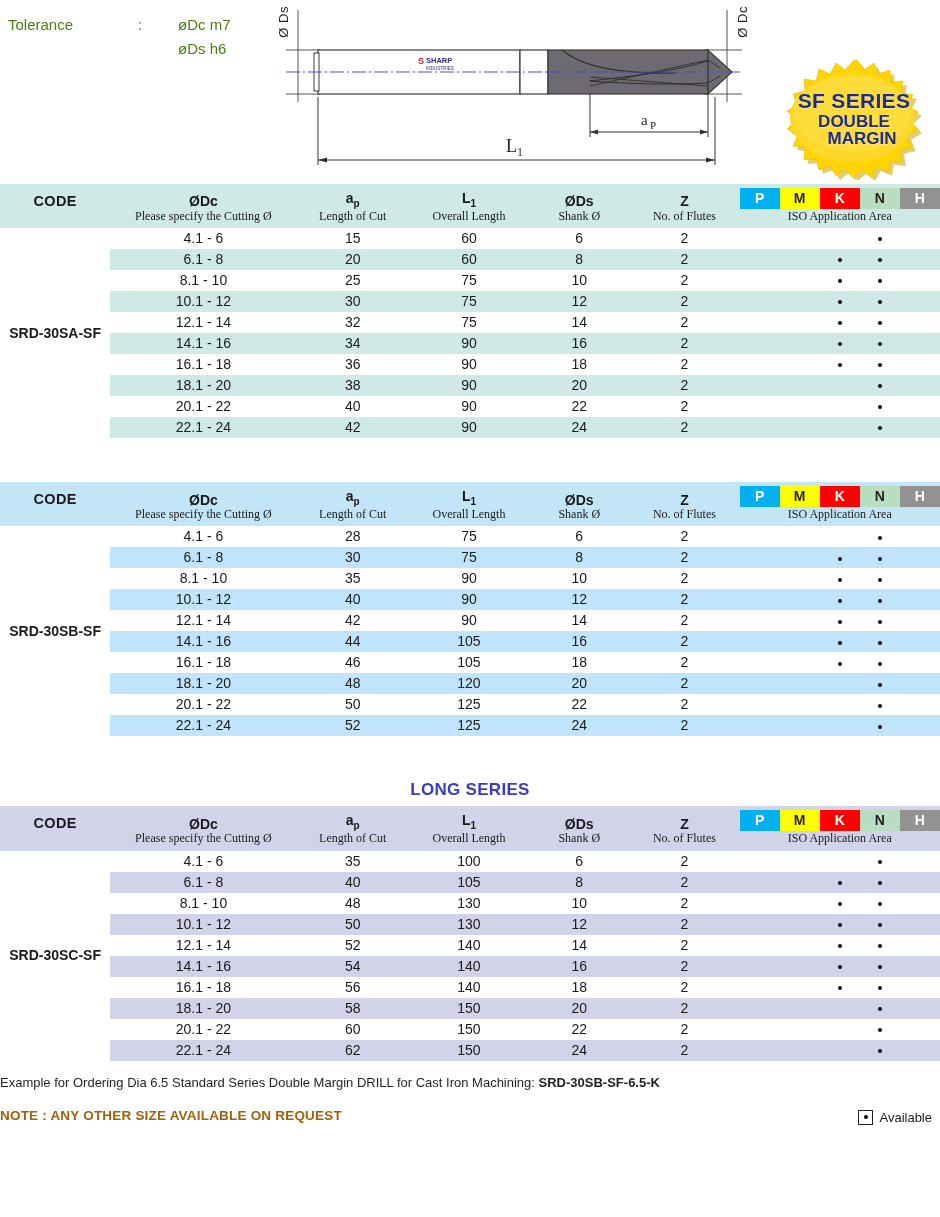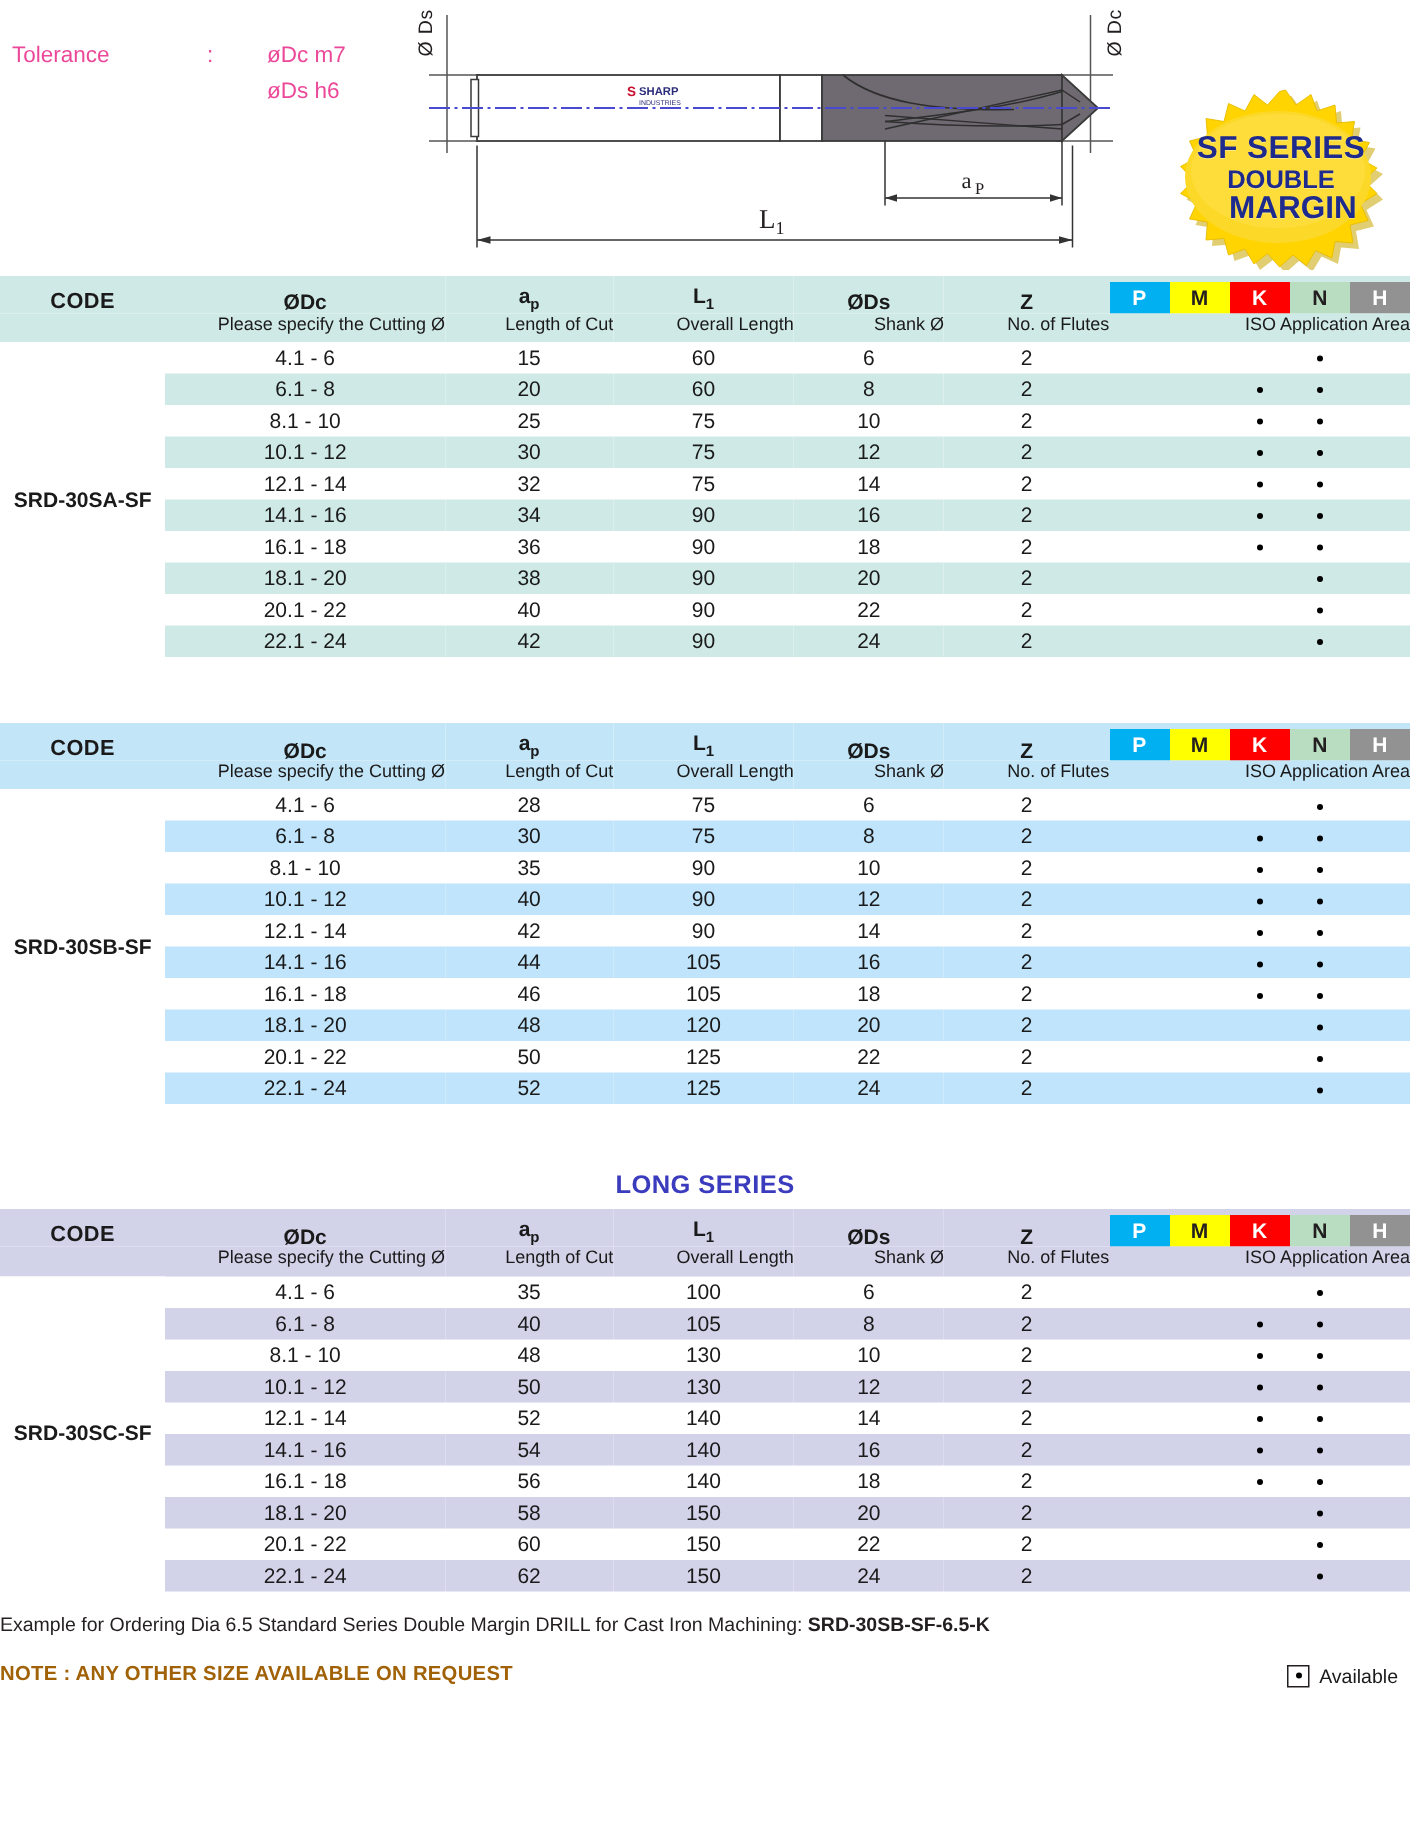--- a/index.html
+++ b/index.html
@@ -11,21 +11,21 @@
     color:#1a1a1a;
     position:relative;
     overflow:hidden;
   }
 
   
   .top-area { position:relative; height:182px; }
 
   .tolerance-block {
     position:absolute; left:8px; top:16px;
-    font-size:15px; color:#ec4899;margin-top:12px;
+    font-size:15px; color:#4d7c0f;
   }
   .tol-row { display:flex; align-items:baseline; white-space:nowrap; }
   .tol-label { width:130px; }
   .tol-colon { width:40px; }
   .tol-val { font-size:15px; }
   .tol-row2 { margin-top:7px; padding-left:170px; }
 
   
   .drill-wrap { position:absolute; left:272px; top:2px; width:480px; height:172px; }
 
@@ -44,21 +44,21 @@
   
   .badge-wrap { position:absolute; left:778px; top:58px; width:158px; height:122px; }
   .badge-text {
     position:absolute; left:0; top:0; width:100%; height:100%;
     display:flex; flex-direction:column; align-items:center; justify-content:center;
     color:#1e2a8c; text-align:center; line-height:1.02;
     text-shadow:0 1px 0 rgba(255,255,255,.35);
   }
   .badge-l1 { font-size:21px; font-weight:bold; letter-spacing:.3px; }
   .badge-l2 { font-size:17px; font-weight:bold; margin-top:1px; }
-  .badge-l3 { font-size:21px; font-weight:bold;padding-left:16px; }
+  .badge-l3 { font-size:17px; font-weight:bold;padding-left:16px; }
 
   
   .section { margin-top:2px; }
   .section-title {
     text-align:center; font-size:17px; font-weight:bold;
     letter-spacing:.3px; margin:0 0 6px 0;
   }
 
   table.spec {
     width:940px; border-collapse:collapse; table-layout:fixed;
@@ -69,22 +69,22 @@
   table.spec col.c-l1   { width:120px; }
   table.spec col.c-ds   { width:100px; }
   table.spec col.c-z    { width:110px; }
   table.spec col.c-iso  { width:40px; }
 
   .hdr-main td {
     text-align:center; font-weight:bold; font-size:14px;
     padding:5px 0 0 0; vertical-align:bottom; line-height:1.05;
   }
   .hdr-sub td {
-    text-align:right; font-size:12px; padding:1px 0 5px 0;
-    vertical-align:top; line-height:1.1; font-weight:normal;
+    text-align:center; font-size:12px; padding:1px 0 5px 0;
+    vertical-align:top; line-height:1.1; font-weight:normal;font-family:Liberation Serif, serif;
   }
   .hdr-main td.code-h { font-size:14.5px; letter-spacing:.3px; }
 
   .sub { font-size:10px; vertical-align:sub; }
 
   .iso-chip {
     display:block; width:100%; text-align:center;
     font-weight:bold; font-size:14px; line-height:21px; height:21px;
     margin:0;
   }

